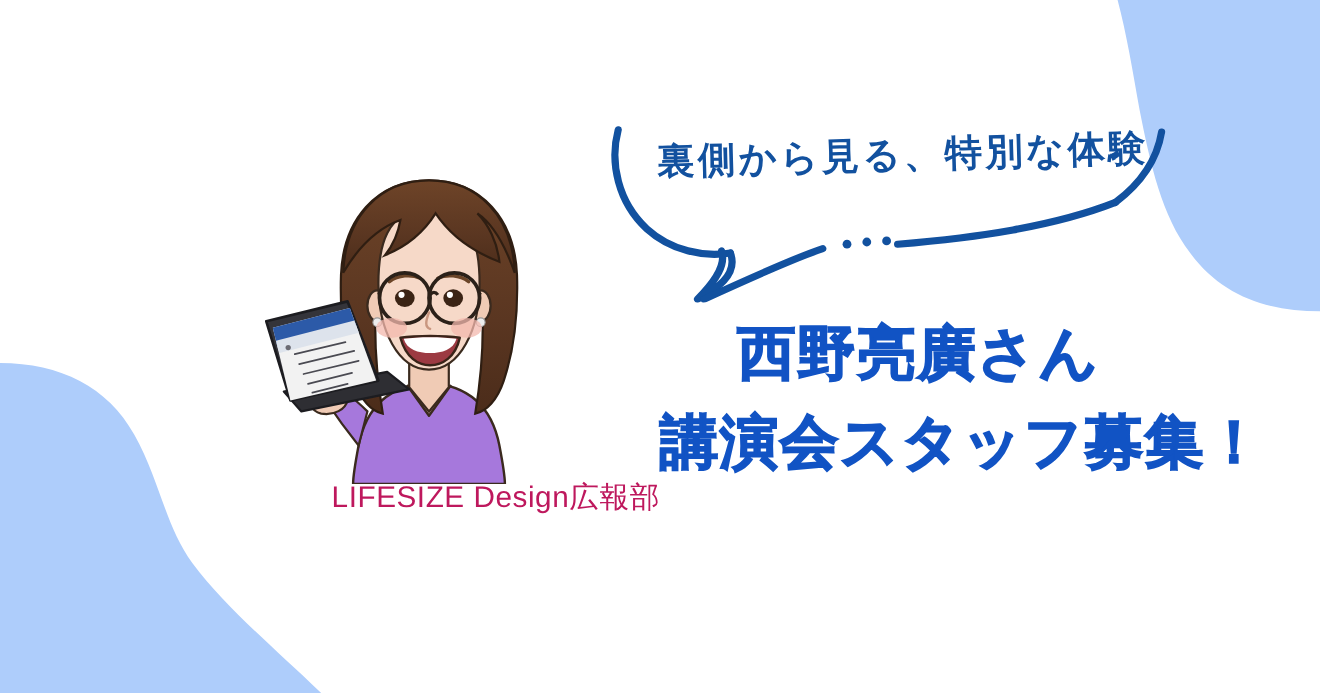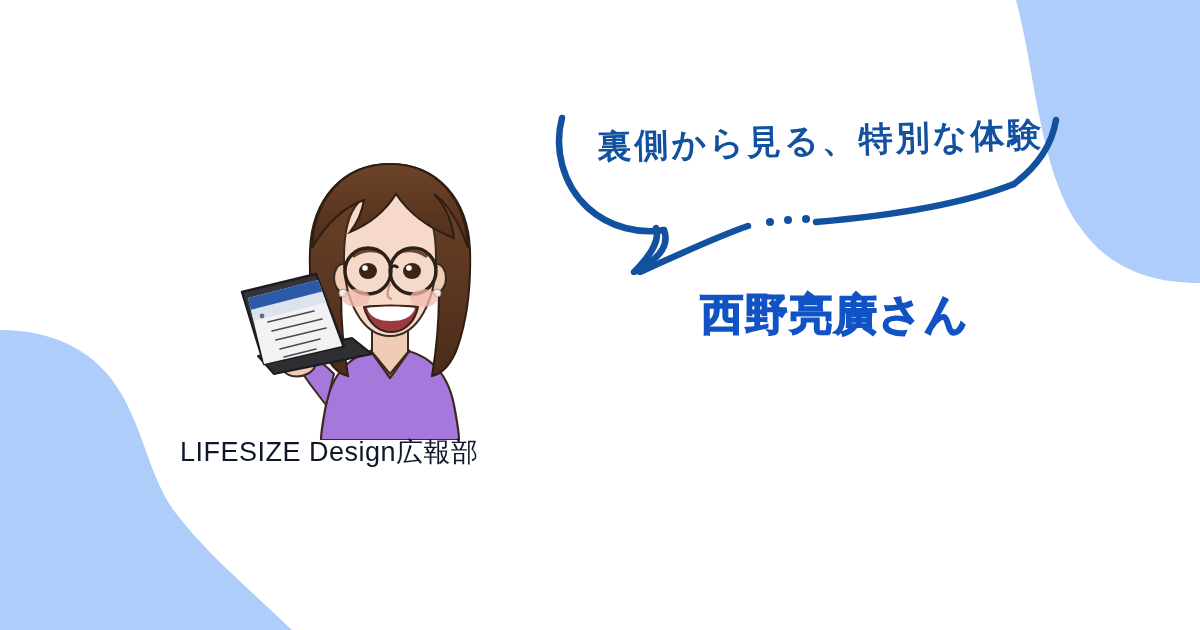--- a/index.html
+++ b/index.html
@@ -41,22 +41,22 @@
     left: 50px;
     top: 0;
     width: 320px;
     height: 290px;
   }
   .caption {
     position: absolute;
     left: 0;
     top: 283px;
     width: 420px;
-    text-align: left;
-    color: #0f172a;
+    text-align: right;
+    color: #be185d;
     font-size: 27px;
     line-height: 1.42;
     letter-spacing: 0.5px;
     font-family: "Liberation Sans", "DejaVu Sans", sans-serif;
   }
   .caption .line2 {
     display: block;
     letter-spacing: 2px;
   }
 
@@ -89,21 +89,21 @@
   }
 
   .headline {
     position: absolute;
     left: 600px;
     top: 282px;
     width: 470px;
     text-align: center;
     color: #1153c4;
     font-weight: 700;
-    font-size: 43px;
+    font-size: 53px;
     line-height: 1.52;
     letter-spacing: 1.5px;
     font-family: "DejaVu Sans", "Liberation Sans", sans-serif;
     -webkit-text-stroke: 1.6px #1153c4;
   }
   .headline .hl-line {
     display: block;
     white-space: nowrap;
   }
 </style>
@@ -260,15 +260,16 @@
         <circle cx="222" cy="122" r="4"></circle>
         <circle cx="240" cy="120" r="4"></circle>
         <circle cx="258" cy="119" r="4"></circle>
       </g>
     </svg>
     <div class="bubble-text">裏側から見る、特別な体験</div>
   </div>
 
   <div class="headline">
     <span class="hl-line">西野亮廣さん</span>
+    <span class="hl-line">講演会スタッフ募集！</span>
   </div>
 
 </div>
 
 </body></html>

